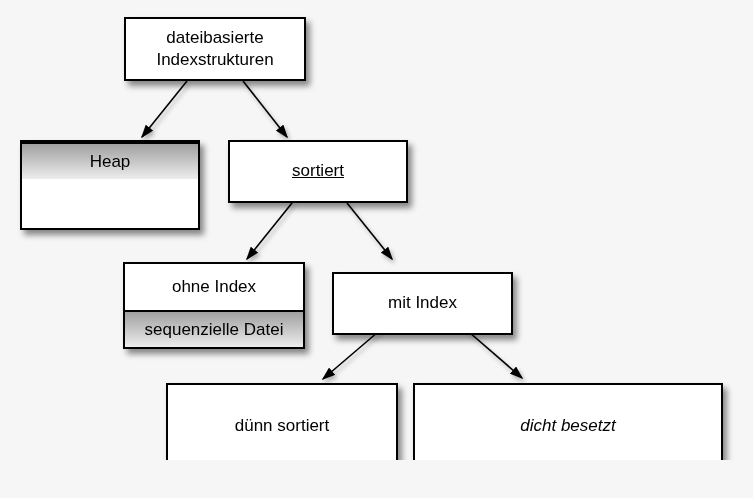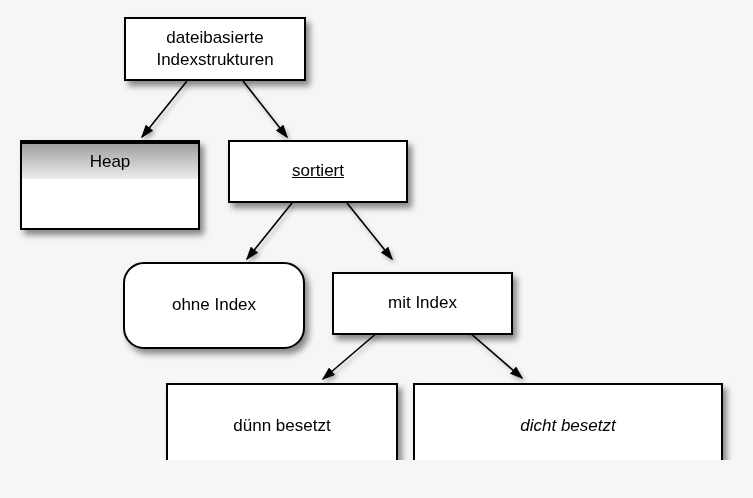--- a/index.html
+++ b/index.html
@@ -81,29 +81,30 @@
   </div>
 
   <div class="node" style="left:20px; top:140px; width:180px; height:90px;">
     <div class="node-sublabel">Heap</div>
   </div>
 
   <div class="node" style="left:228px; top:140px; width:180px; height:63px;text-decoration:underline;">
     <div class="node-label">sortiert</div>
   </div>
 
-  <div class="node" style="left:123px; top:262px; width:182px; height:87px;border-radius:21px;">
+  <div class="node" style="left:123px; top:262px; width:182px; height:87px;">
     <div class="node-label">ohne Index</div>
+    <div class="node-sublabel">sequenzielle Datei</div>
   </div>
 
   <div class="node" style="left:332px; top:272px; width:181px; height:63px;">
     <div class="node-label">mit Index</div>
   </div>
 
   <div class="node" style="left:166px; top:383px; width:232px; height:87px;">
-    <div class="node-label">dünn besetzt</div>
+    <div class="node-label">dünn sortiert</div>
   </div>
 
   <div class="node" style="left:413px; top:383px; width:310px; height:87px;font-style:italic;">
     <div class="node-label">dicht besetzt</div>
   </div>
 
 </div>
 
 </body></html>

